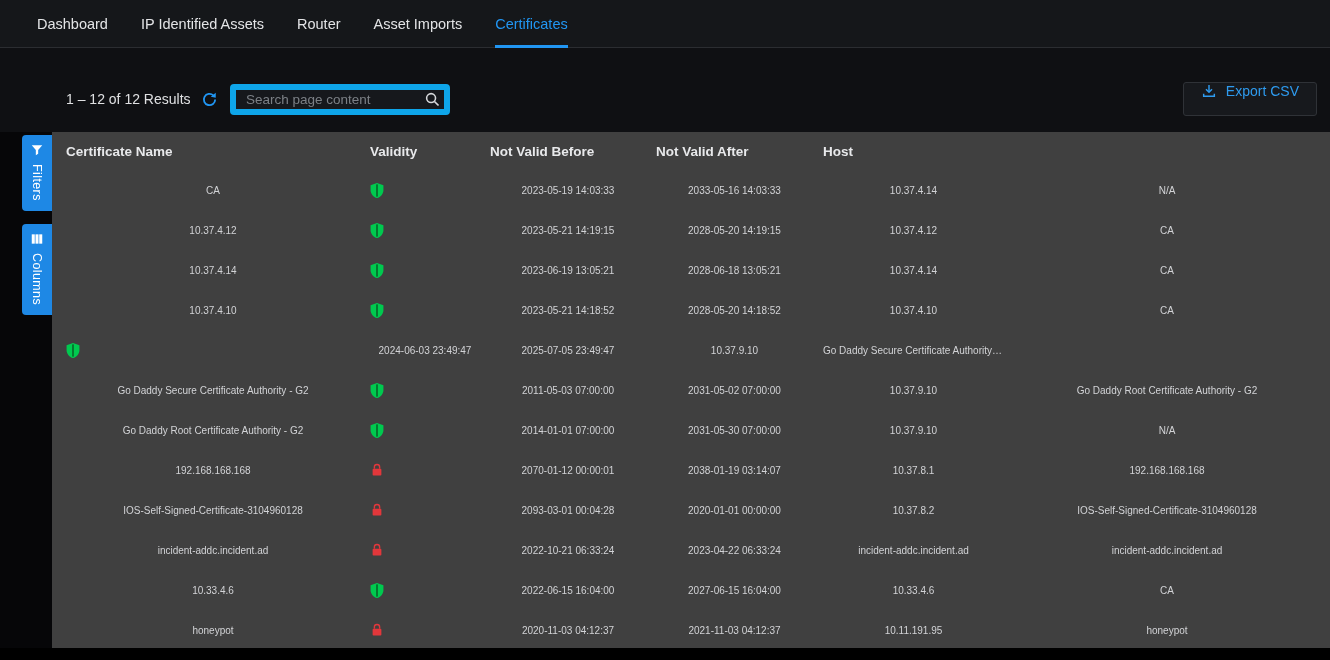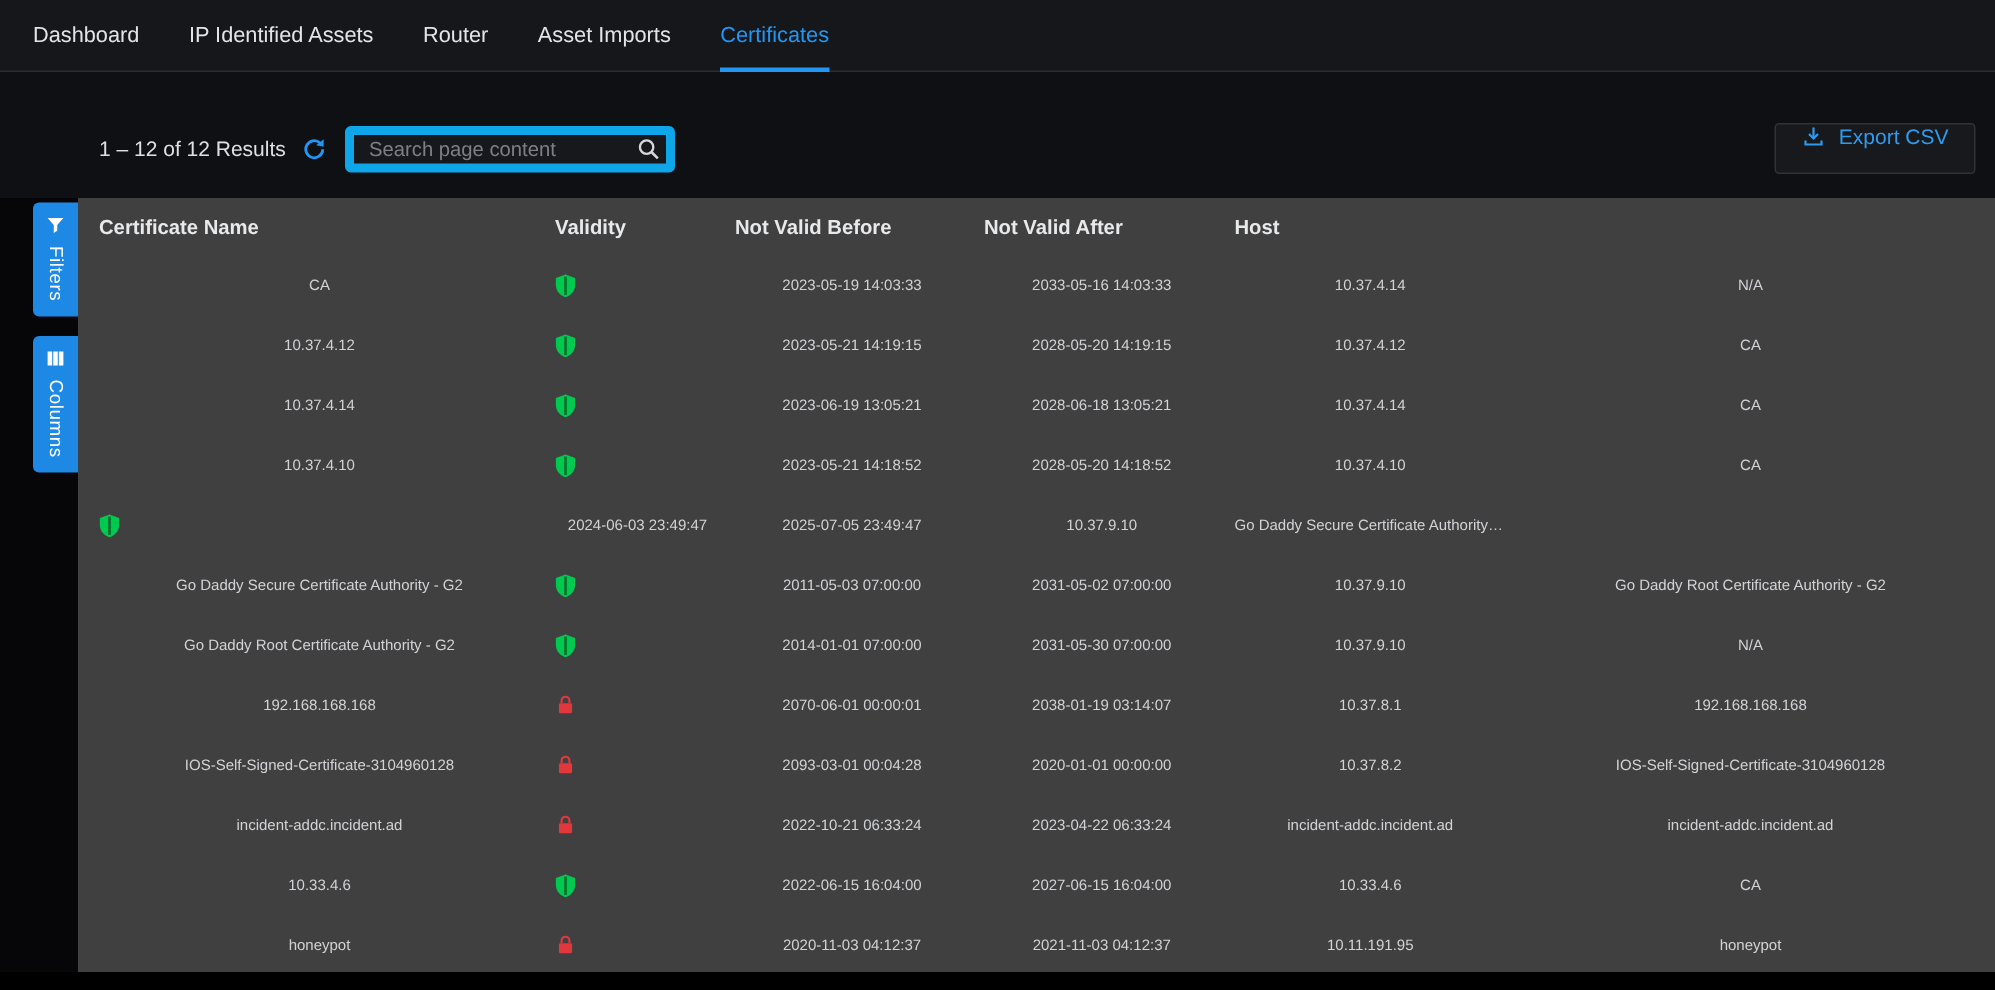--- a/index.html
+++ b/index.html
@@ -11,21 +11,21 @@
     color:#d4d5d8;
     position:relative;
     overflow:hidden;
   }
 
   
   .nav {
     height:48px; background:#15171a;
     border-bottom:1px solid #2b2d31;
     display:flex; align-items:center;
-    padding:0 22px; gap:33px;
+    padding:0 37px; gap:33px;
   }
   .nav-tab {
     font-size:14.5px; color:#e3e4e6;
     height:48px; display:flex; align-items:center;
     cursor:pointer; border-bottom:3px solid transparent;
     padding-top:3px; white-space:nowrap;
   }
   .nav-tab.active { color:#2196f3; border-bottom-color:#2196f3; }
 
   
@@ -249,21 +249,21 @@
         <div class="cell">N/A</div>
       </div>
       <div class="trow">
         <div class="cell">192.168.168.168</div>
         <div class="cell validity-cell">
           <svg viewBox="0 0 24 24" width="14" height="16">
             <path d="M7.5 10 V7 a4.5 4.5 0 0 1 9 0 V10" fill="none" stroke="#e2373b" stroke-width="2.4"></path>
             <rect x="4.5" y="10" width="15" height="11.5" rx="1.6" fill="#e2373b"></rect>
           </svg>
         </div>
-        <div class="cell">2070-06-01 00:00:01</div>
+        <div class="cell">2070-01-12 00:00:01</div>
         <div class="cell">2038-01-19 03:14:07</div>
         <div class="cell">10.37.8.1</div>
         <div class="cell">192.168.168.168</div>
       </div>
       <div class="trow">
         <div class="cell">IOS-Self-Signed-Certificate-3104960128</div>
         <div class="cell validity-cell">
           <svg viewBox="0 0 24 24" width="14" height="16">
             <path d="M7.5 10 V7 a4.5 4.5 0 0 1 9 0 V10" fill="none" stroke="#e2373b" stroke-width="2.4"></path>
             <rect x="4.5" y="10" width="15" height="11.5" rx="1.6" fill="#e2373b"></rect>

